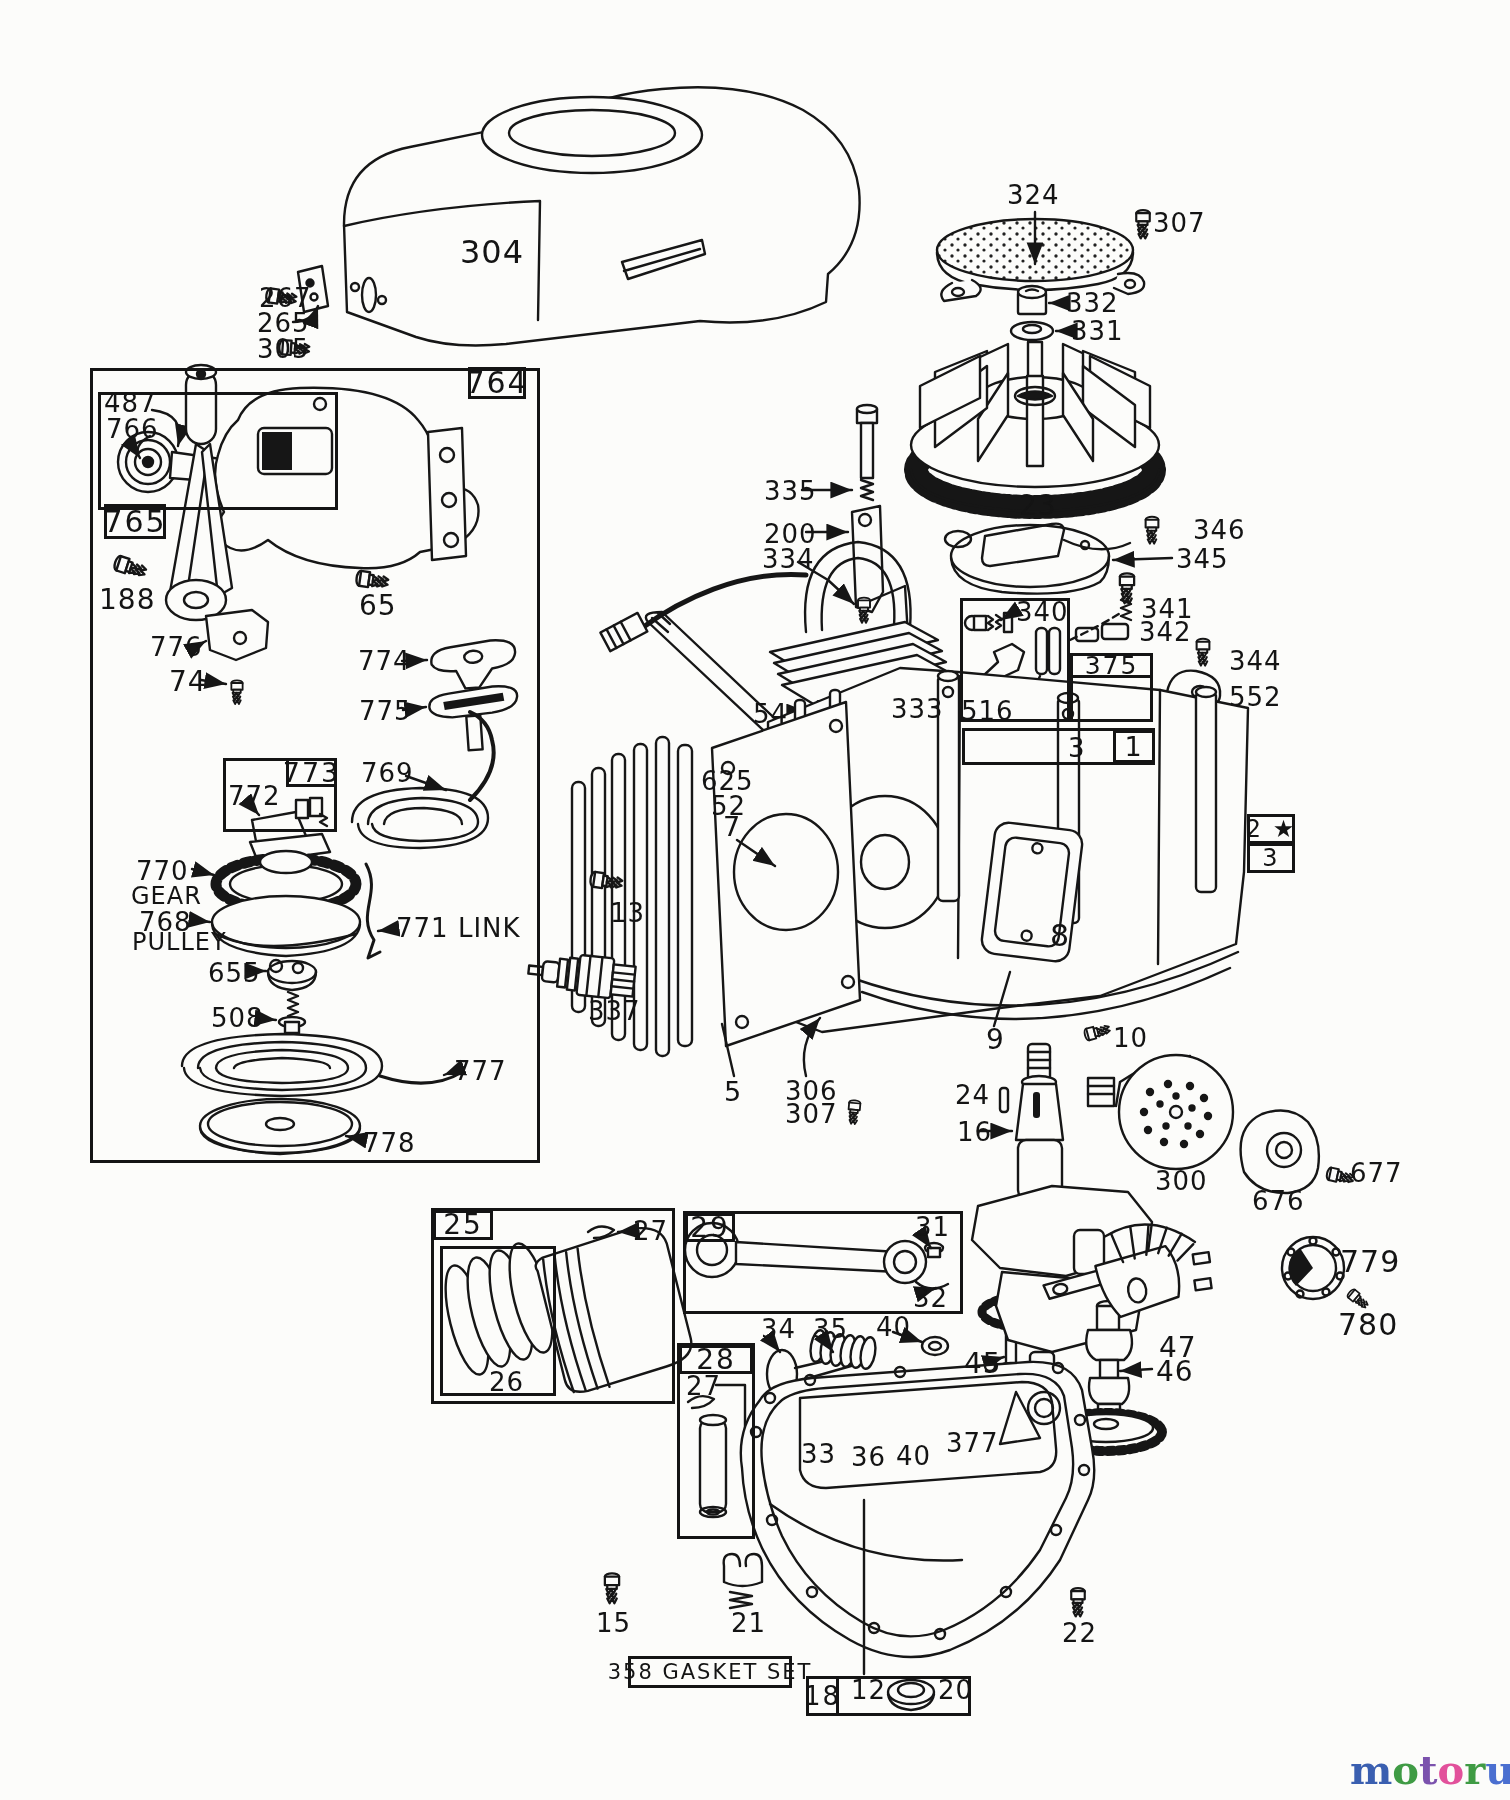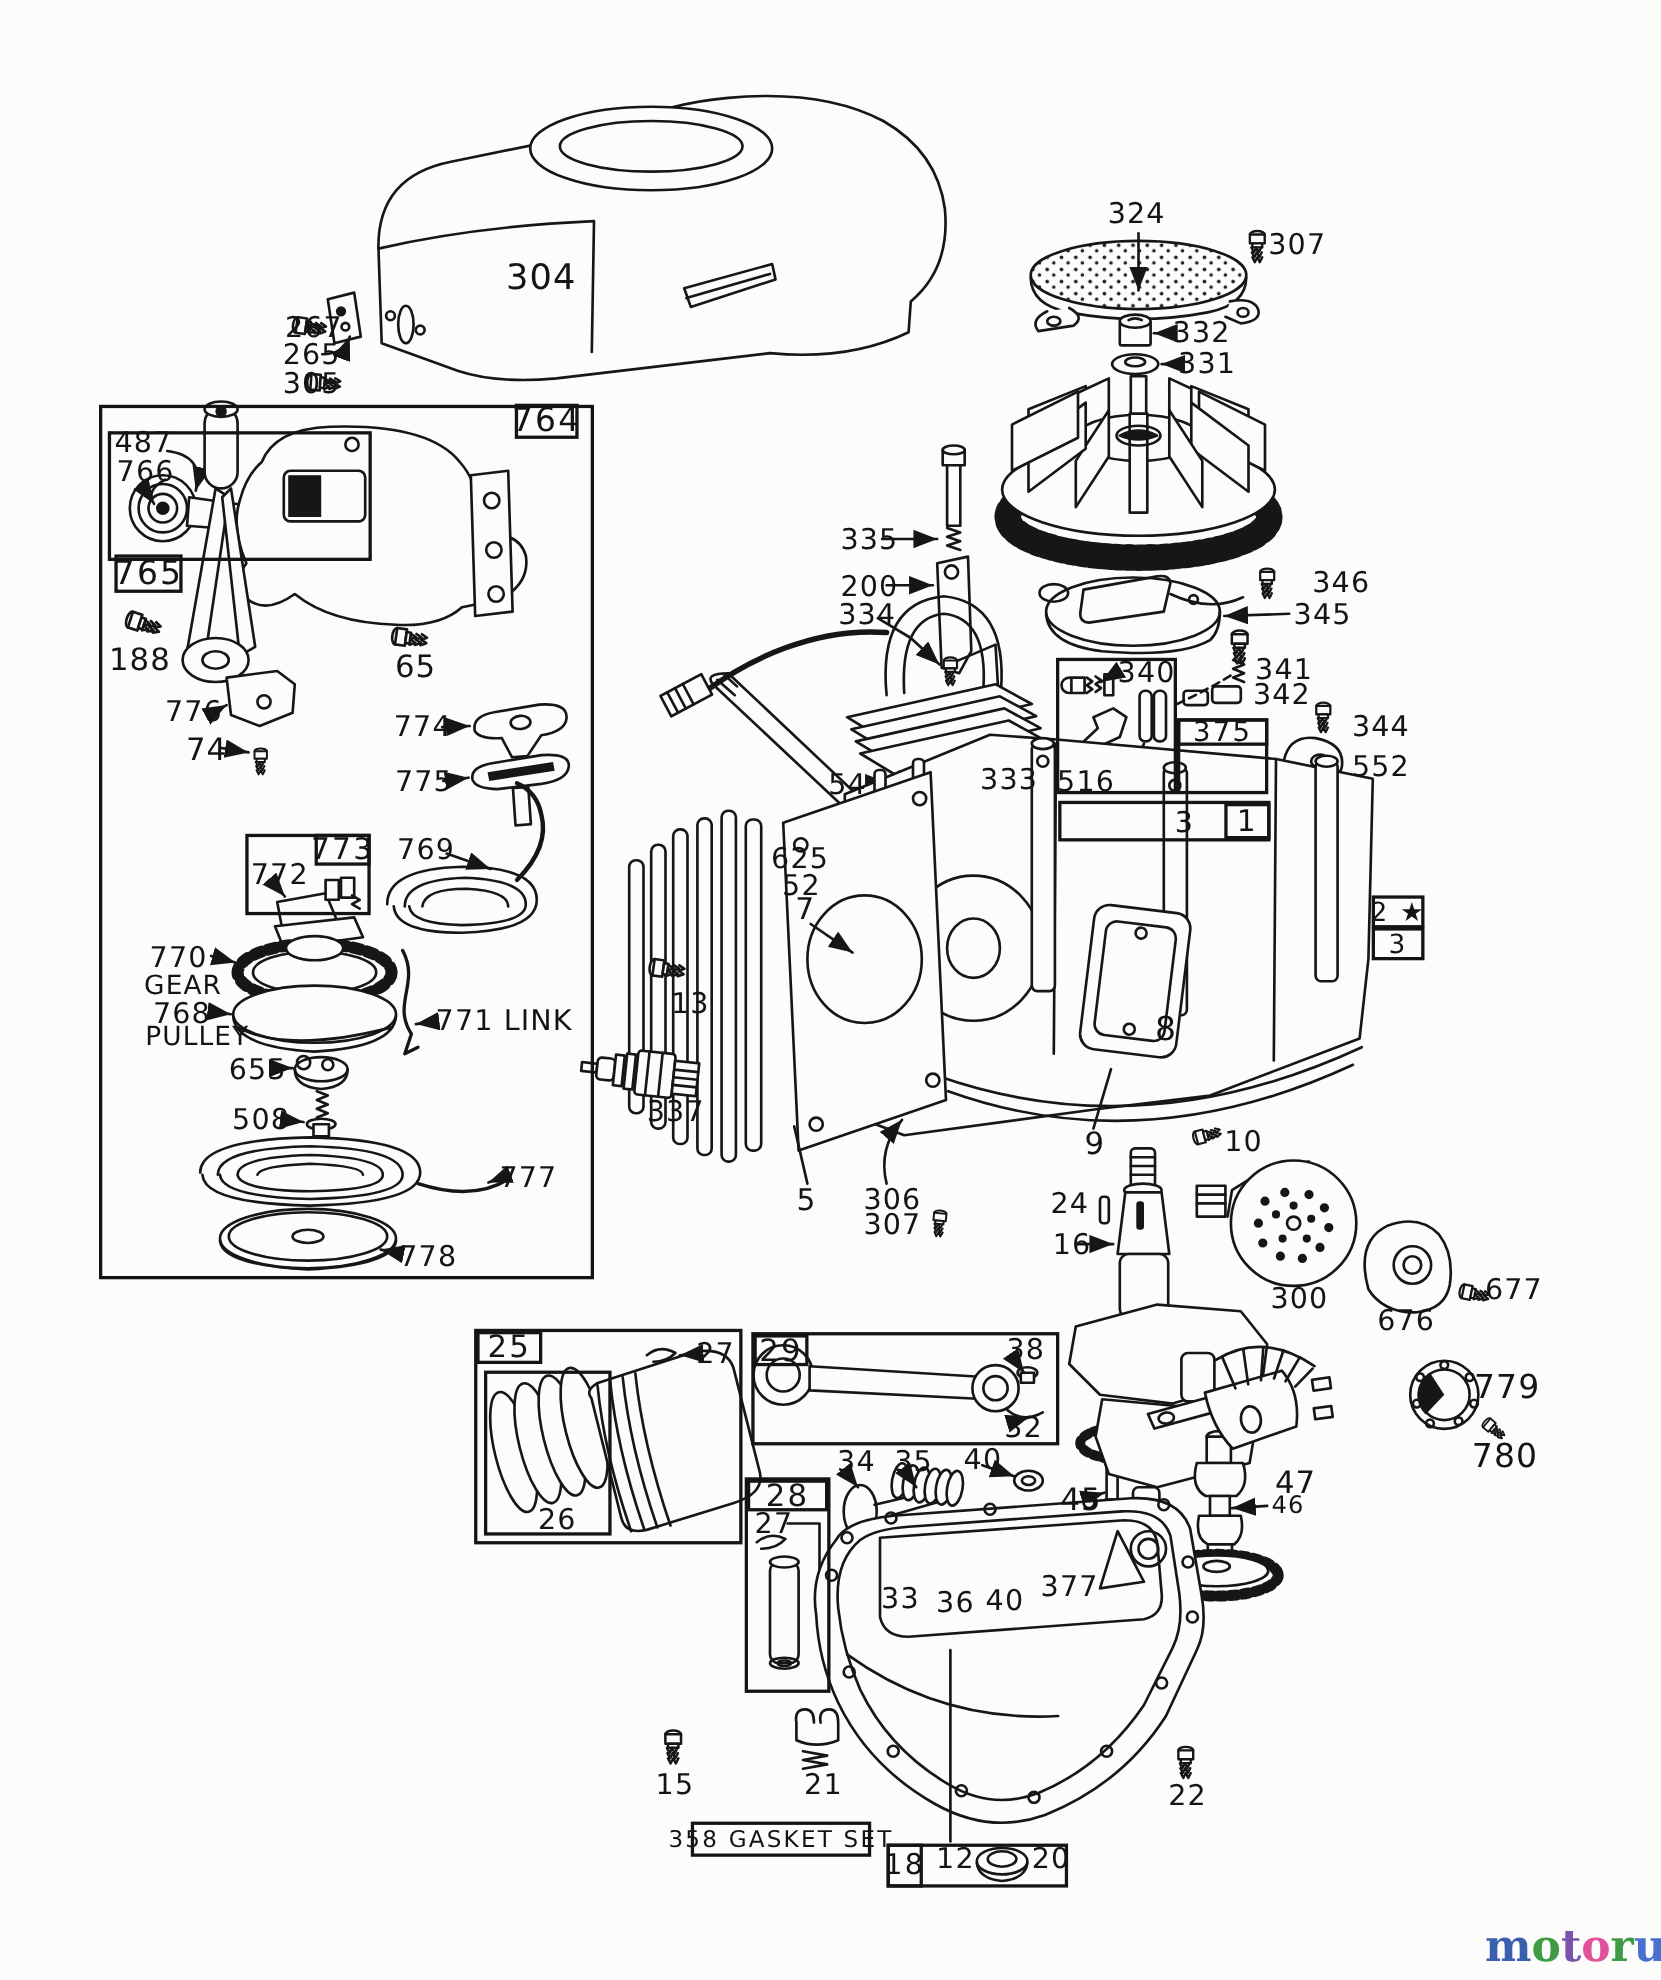--- a/index.html
+++ b/index.html
@@ -618,24 +618,24 @@
       <div class="lbl" style="left: 785px; top: 1078px; font-size: 26px;">306</div>
       <div class="lbl" style="left: 785px; top: 1101px; font-size: 26px;">307</div>
       <div class="lbl" style="left: 955px; top: 1082px; font-size: 26px;">24</div>
       <div class="lbl" style="left: 957px; top: 1119px; font-size: 26px;">16</div>
       <div class="lbl" style="left: 1155px; top: 1168px; font-size: 26px;">300</div>
       <div class="lbl" style="left: 1350px; top: 1160px; font-size: 26px;">677</div>
       <div class="lbl" style="left: 1252px; top: 1188px; font-size: 26px;">676</div>
       <div class="lbl" style="left: 1340px; top: 1247px; font-size: 30px;">779</div>
       <div class="lbl" style="left: 1338px; top: 1310px; font-size: 30px;">780</div>
       <div class="lbl" style="left: 1159px; top: 1334px; font-size: 28px;">47</div>
-      <div class="lbl" style="left: 1156px; top: 1358px; font-size: 22px;">46</div>
+      <div class="lbl" style="left: 1156px; top: 1358px; font-size: 28px;">46</div>
       <div class="lbl" style="left: 633px; top: 1218px; font-size: 26px;">27</div>
       <div class="lbl" style="left: 489px; top: 1369px; font-size: 26px;">26</div>
-      <div class="lbl" style="left: 915px; top: 1214px; font-size: 26px;">38</div>
+      <div class="lbl" style="left: 915px; top: 1214px; font-size: 26px;">31</div>
       <div class="lbl" style="left: 913px; top: 1285px; font-size: 26px;">32</div>
       <div class="lbl" style="left: 761px; top: 1316px; font-size: 26px;">34</div>
       <div class="lbl" style="left: 813px; top: 1316px; font-size: 26px;">35</div>
       <div class="lbl" style="left: 876px; top: 1314px; font-size: 26px;">40</div>
       <div class="lbl" style="left: 964px; top: 1350px; font-size: 28px;">45</div>
       <div class="lbl" style="left: 801px; top: 1441px; font-size: 26px;">33</div>
       <div class="lbl" style="left: 851px; top: 1444px; font-size: 26px;">36</div>
       <div class="lbl" style="left: 896px; top: 1443px; font-size: 26px;">40</div>
       <div class="lbl" style="left: 946px; top: 1430px; font-size: 26px;">377</div>
       <div class="lbl" style="left: 686px; top: 1373px; font-size: 26px;">27</div>

